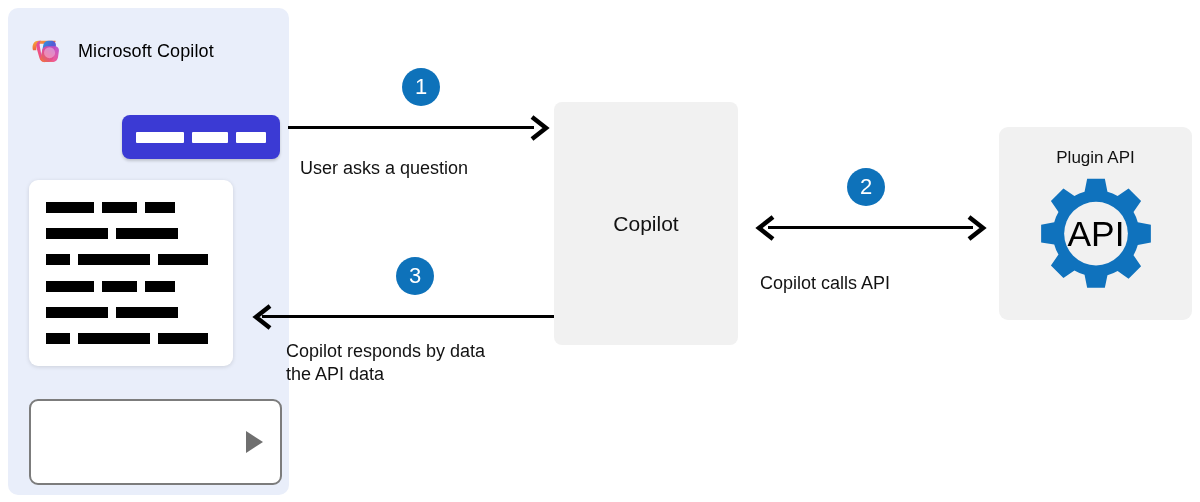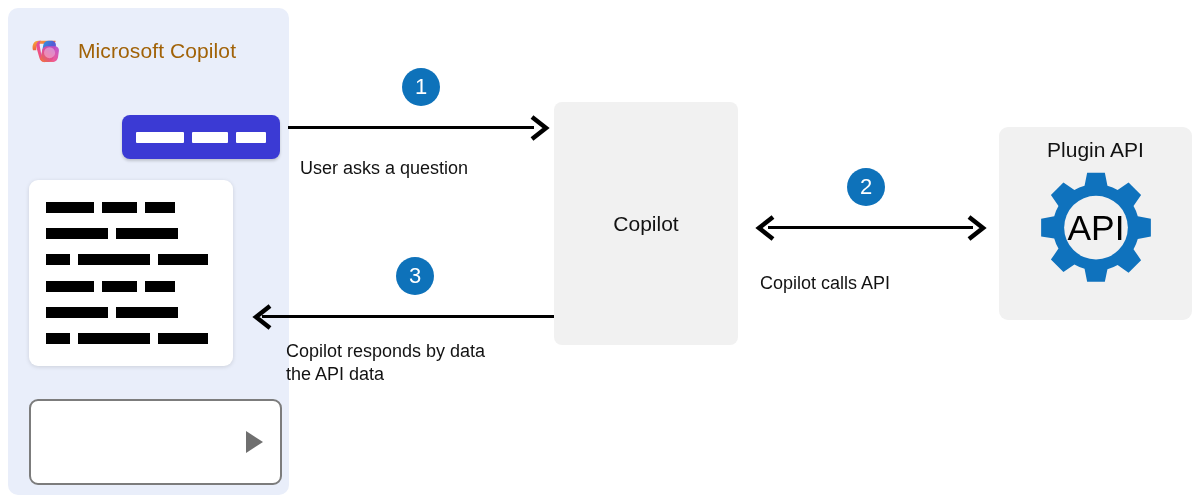--- a/index.html
+++ b/index.html
@@ -33,23 +33,23 @@
     display: flex;
     align-items: center;
     gap: 14px;
   }
   #copilot-logo {
     width: 34px;
     height: 34px;
     flex: none;
   }
   #copilot-brand-label {
-    font-size: 21px;
+    font-size: 18px;
     letter-spacing: .1px;
-    color: #a16207;
+    color: #000000;
     white-space: nowrap;
   }
 
   
   #prompt-bar {
     position: absolute;
     left: 114px;
     top: 107px;
     width: 158px;
     height: 44px;
@@ -145,22 +145,22 @@
     top: 127px;
     width: 193px;
     height: 193px;
     background: #f1f1f1;
     border-radius: 9px;
     display: flex;
     flex-direction: column;
     align-items: center;
   }
   #plugin-node-label {
-    margin-top: 11px;
-    font-size: 21px;
+    margin-top: 21px;
+    font-size: 17px;
     color: #121212;
   }
   #gear-icon {
     margin-top: 6px;
     width: 124px;
     height: 118px;
   }
   #gear-api-text {
     font-family: "Liberation Sans", sans-serif;
     font-size: 30px;

